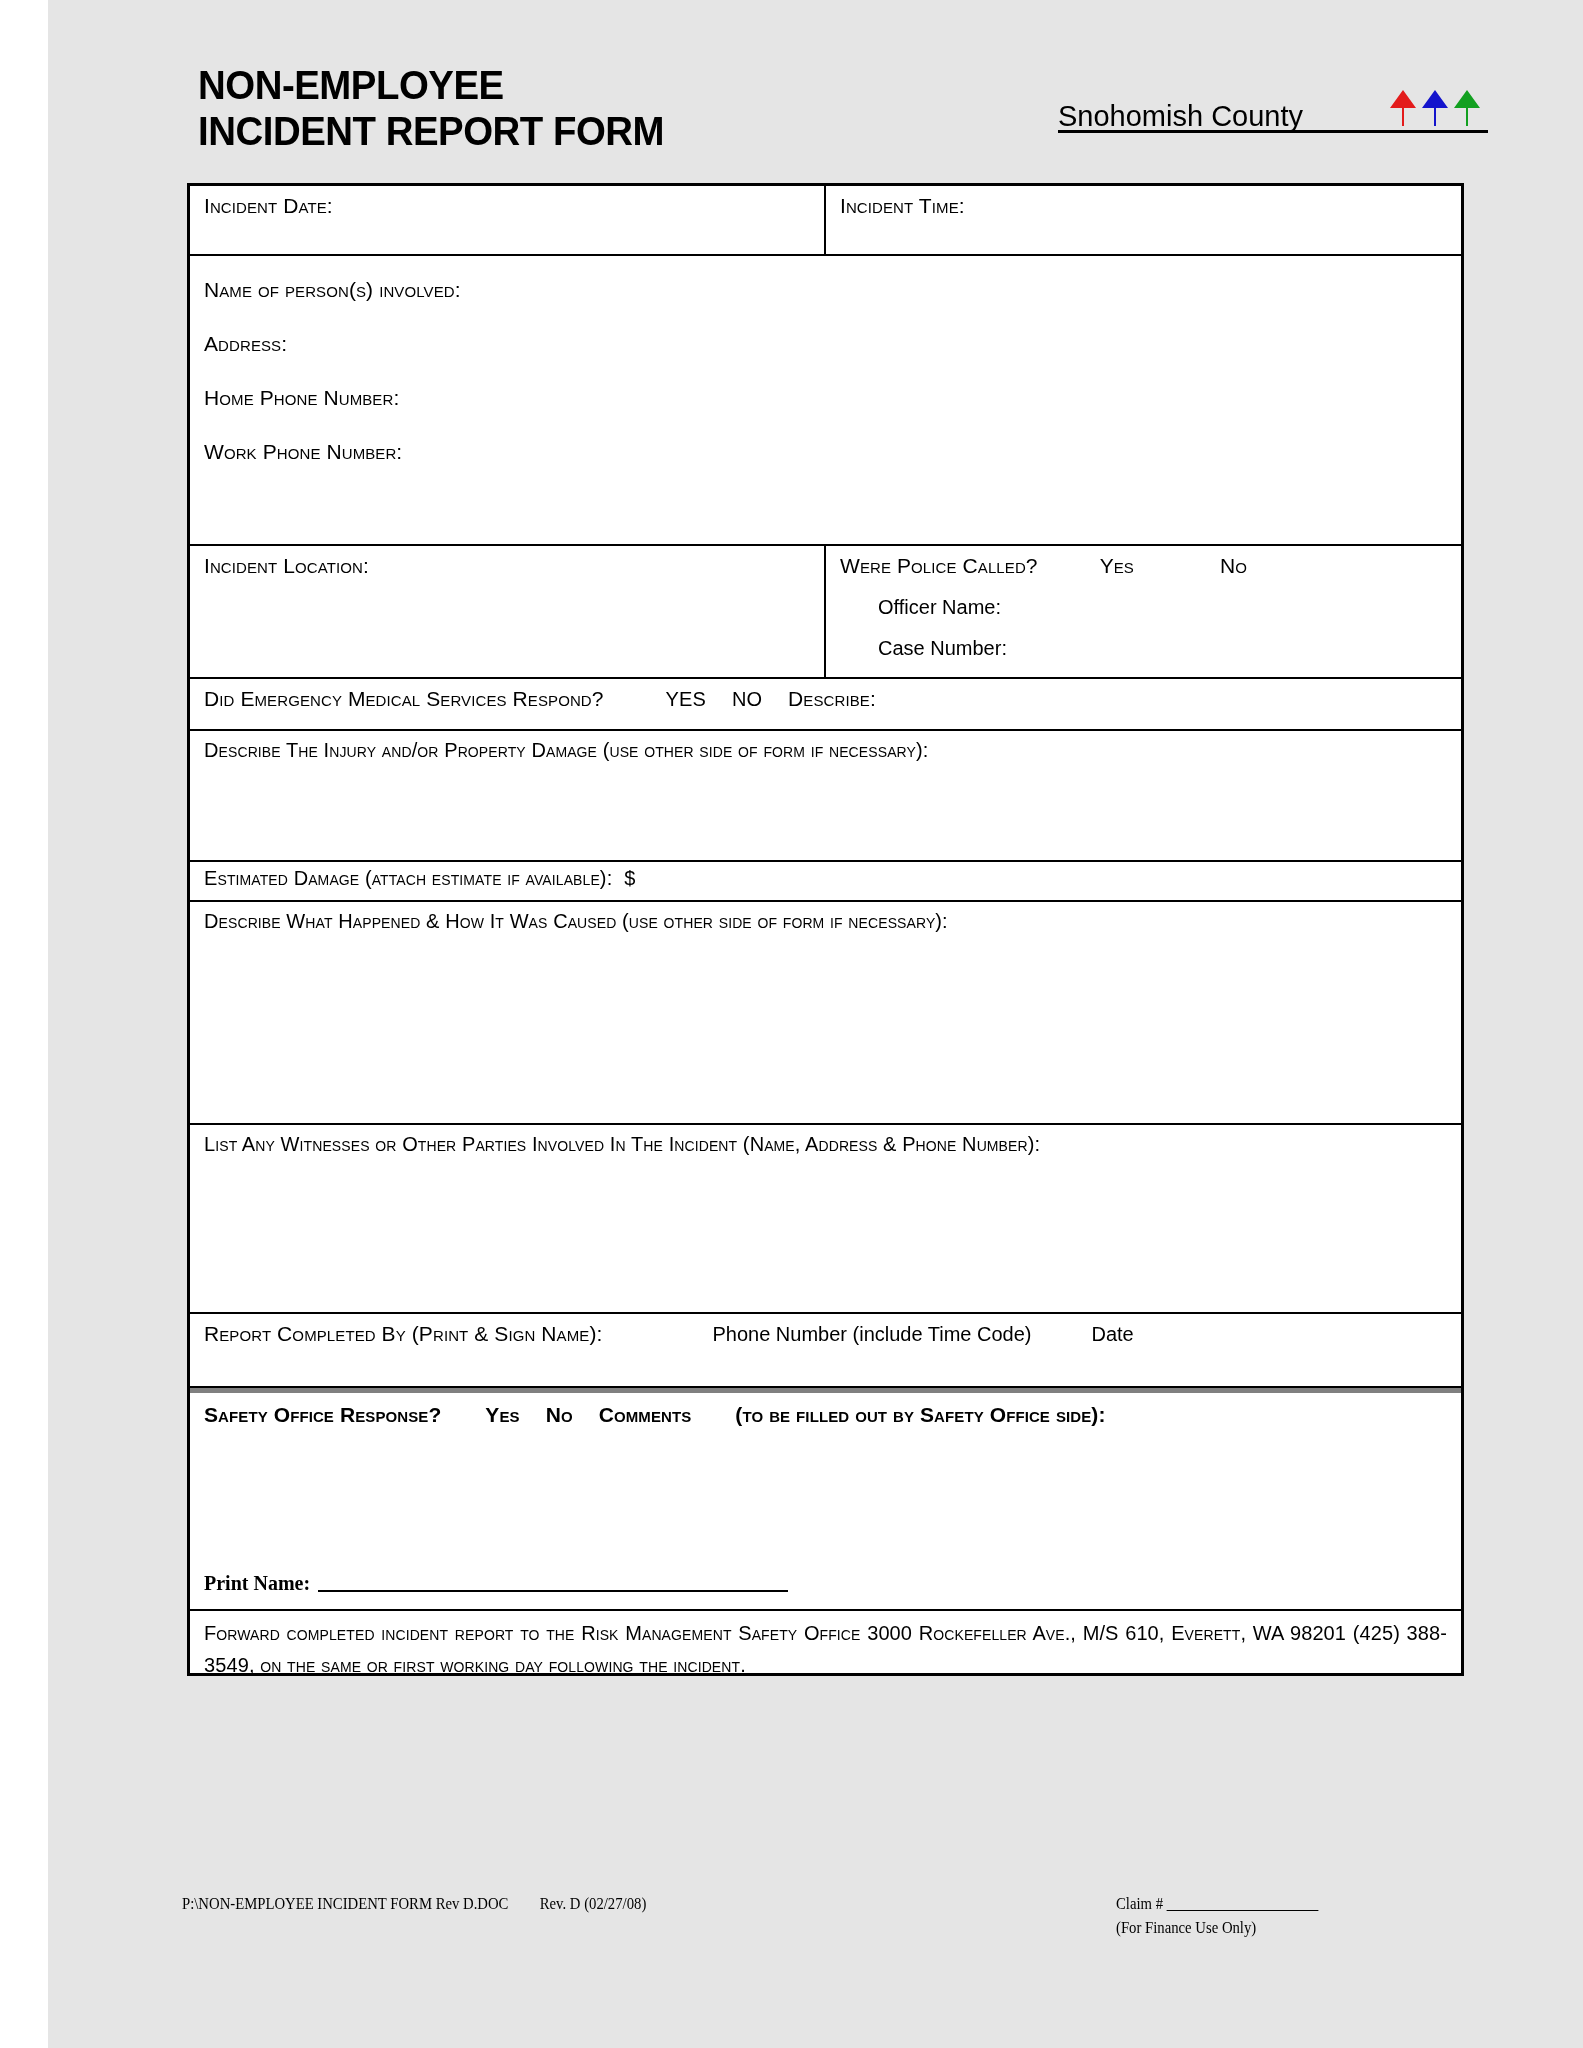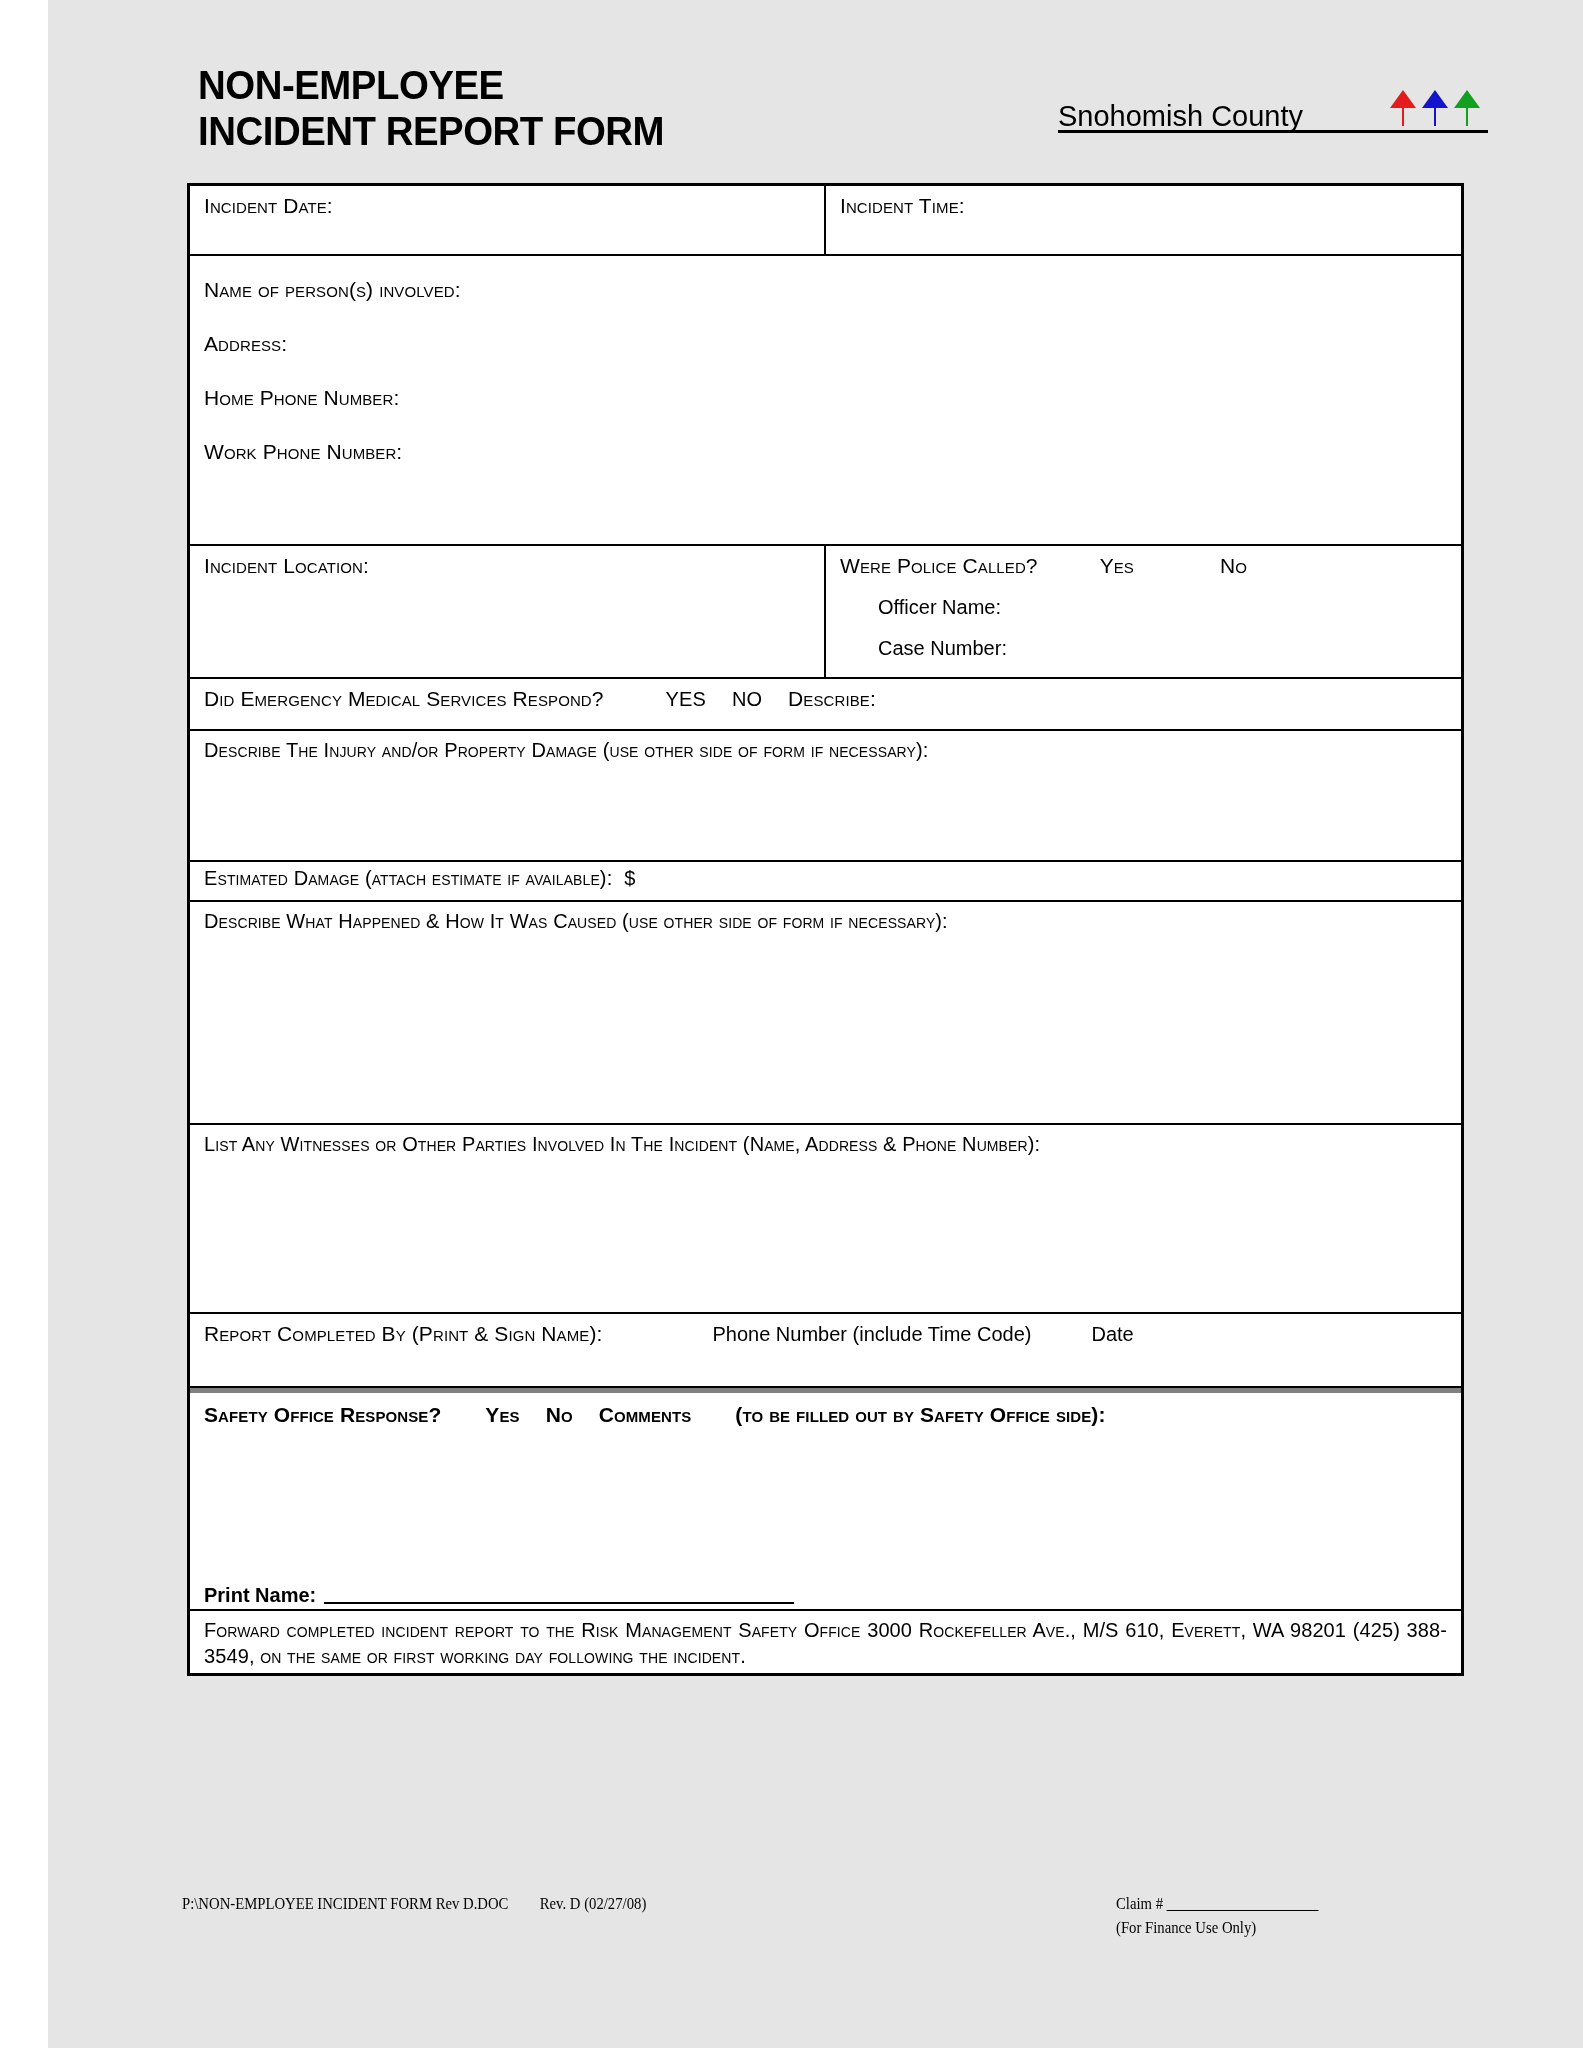--- a/index.html
+++ b/index.html
@@ -274,29 +274,29 @@
           <span class="sc">Report Completed By (Print &amp; Sign Name):</span><span style="display:inline-block;width:110px;"></span><span class="plain">Phone Number (include Time Code)</span><span style="display:inline-block;width:60px;"></span><span class="plain">Date</span>
         </div>
       </div>
     </div>
 
     <div class="row thick-top">
       <div class="cell" style="width:1271px;height:216px;padding-top:10px;">
         <div class="sc bold">
           <span>Safety Office Response?</span><span class="gap-md"></span><span>Yes</span><span class="gap-sm"></span><span>No</span><span class="gap-sm"></span><span>Comments</span><span class="gap-md"></span><span>(to be filled out by Safety Office side):</span>
         </div>
-        <div style="position:absolute;left:14px;bottom:2px;white-space:nowrap;">
+        <div style="position:absolute;left:14px;bottom:14px;white-space:nowrap;font-family:Liberation Serif, serif;">
           <span class="plain bold">Print Name:</span><span class="underline-blank"></span>
         </div>
       </div>
     </div>
 
     <div class="row last">
       <div class="cell" style="width:1271px;height:62px;padding-top:6px;">
-        <div class="sc smaller" style="white-space:normal;line-height:26px;text-align:justify;">Forward completed incident report to the Risk Management Safety Office 3000 Rockefeller Ave., M/S 610, Everett, WA  98201 (425) 388-3549, on the same or first working day following the incident.</div>
+        <div class="sc smaller" style="white-space:normal;line-height:32px;text-align:justify;">Forward completed incident report to the Risk Management Safety Office 3000 Rockefeller Ave., M/S 610, Everett, WA  98201 (425) 388-3549, on the same or first working day following the incident.</div>
       </div>
     </div>
 
   </div>
 
   <div class="footer">
     <div class="footer-left">
       <span>P:\NON-EMPLOYEE INCIDENT FORM Rev D.DOC</span><span class="footer-gap"></span><span>Rev. D (02/27/08)</span>
     </div>
     <div class="footer-right">

